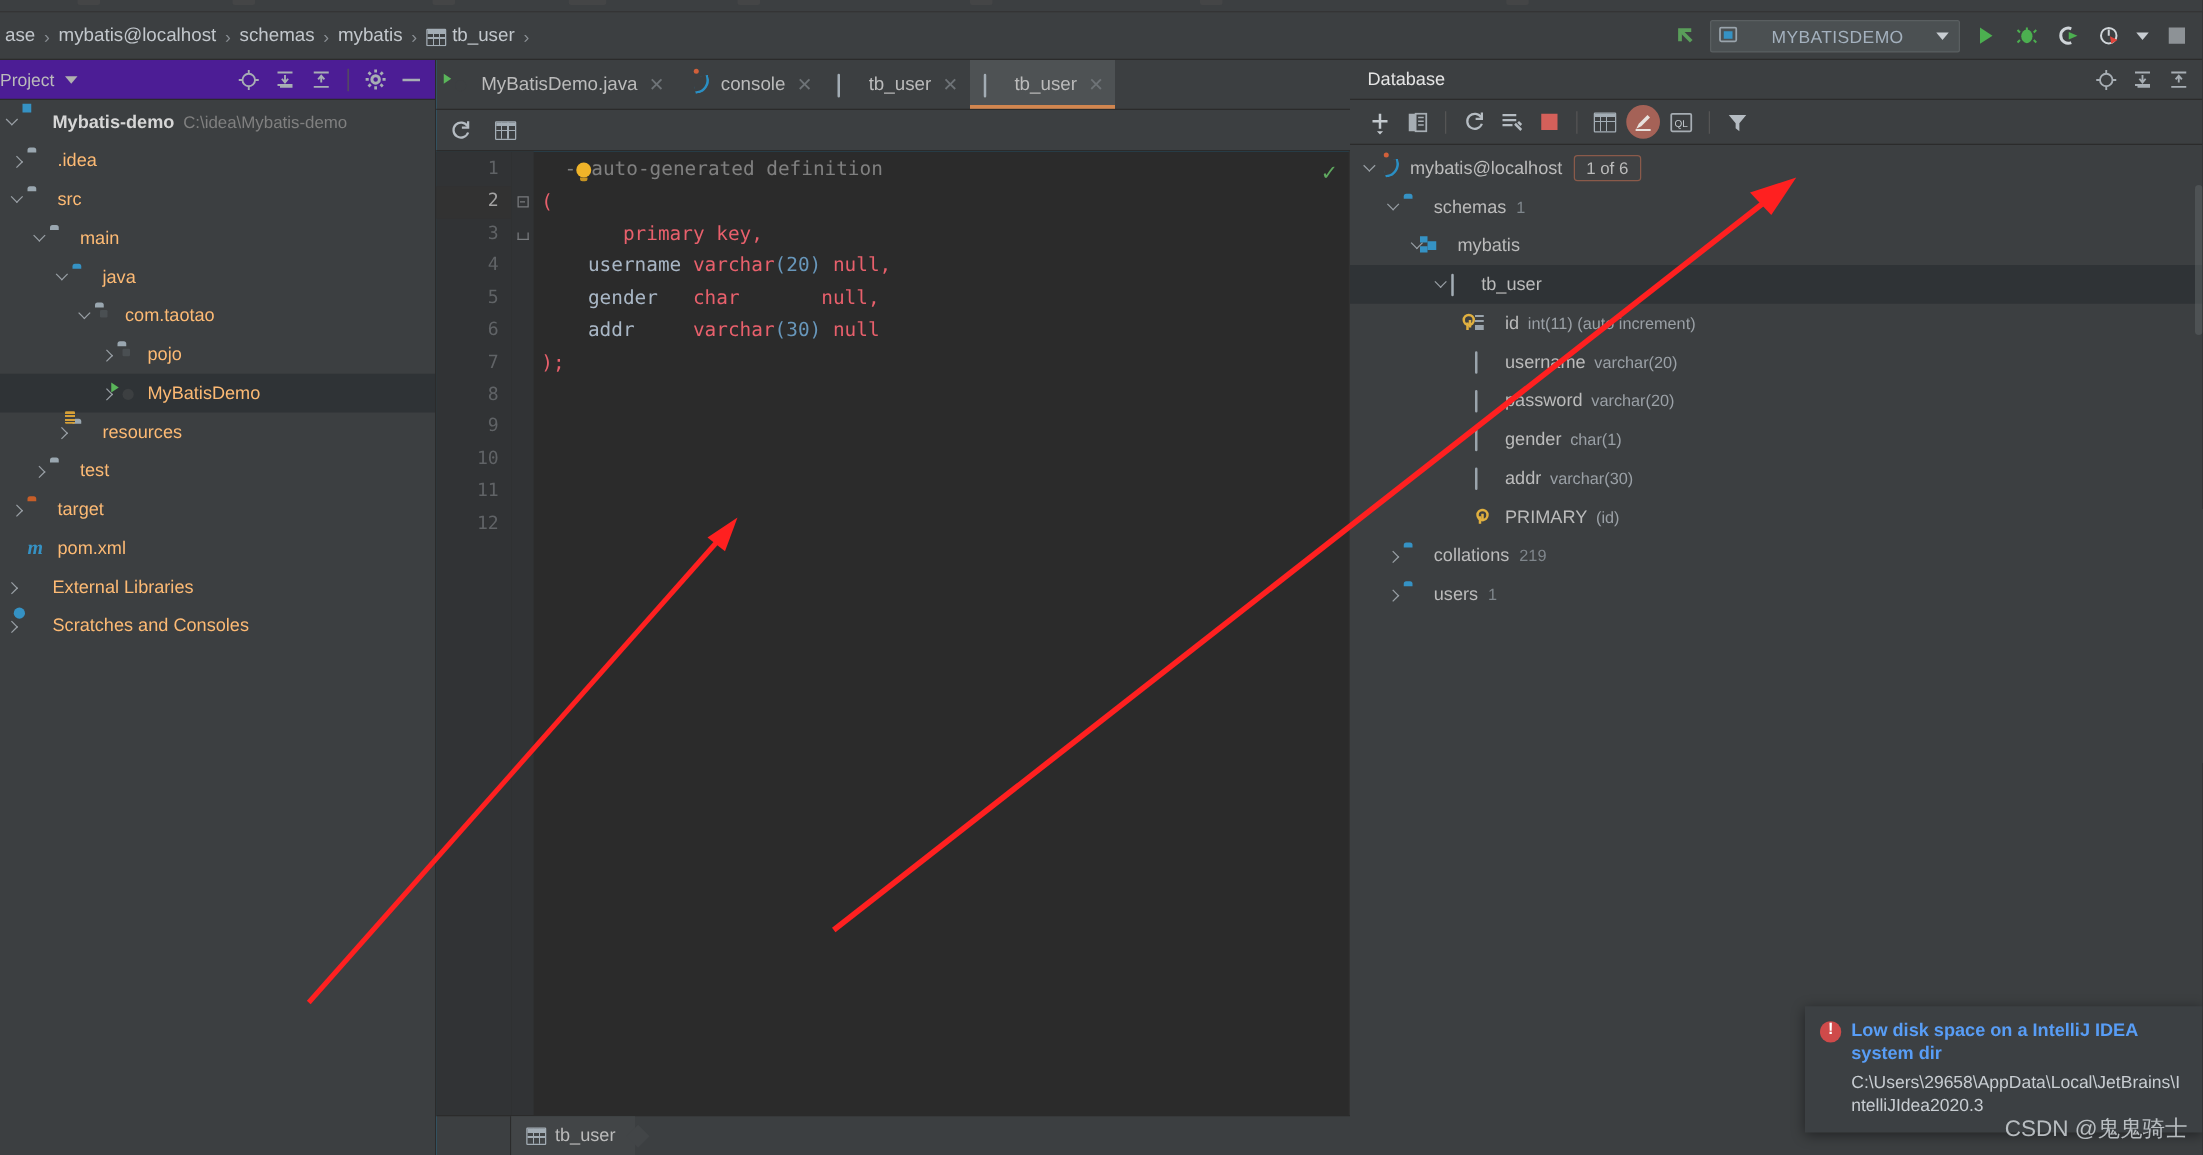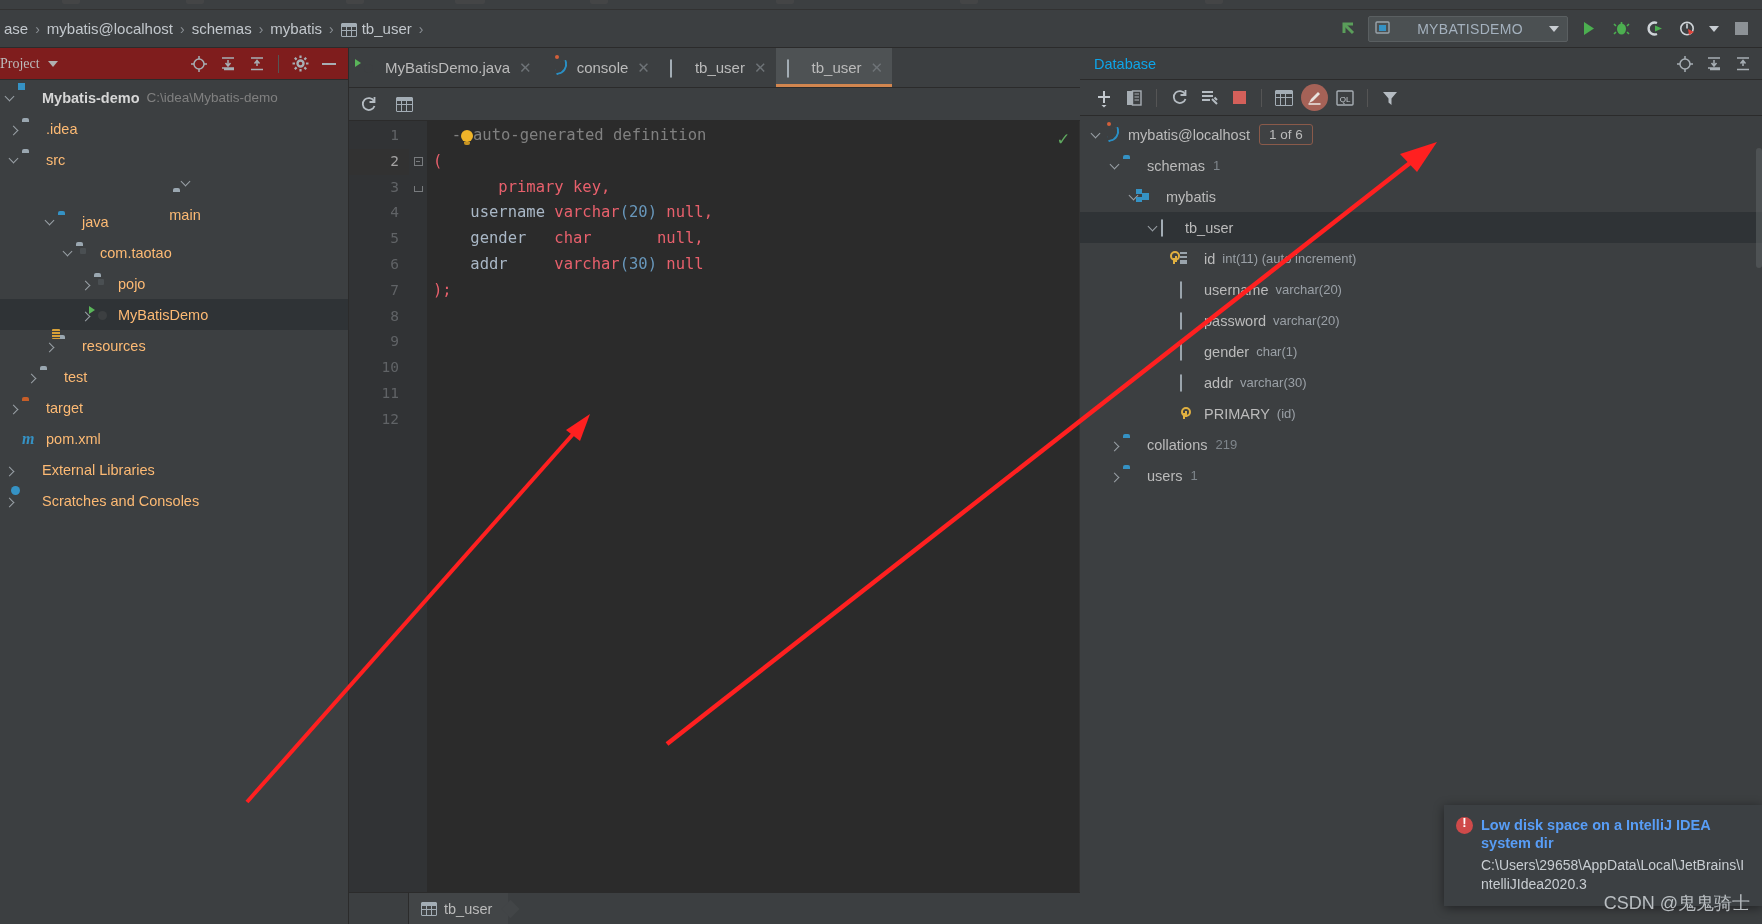--- a/index.html
+++ b/index.html
@@ -65,21 +65,21 @@
   .body-row { flex: 1; display: flex; min-height: 0; }
 
   
   .project-panel {
     width: 349px; flex: none; background: #3c3f41;
     display: flex; flex-direction: column; border-right: 1px solid #2b2b2b;
   }
   .panel-head {
     height: 32px; display: flex; align-items: center;
     padding: 0 6px 0 0; border-bottom: 1px solid #2b2b2b;
-    background: #7f1d1d; flex: none; font-family: Liberation Serif, serif;
+    background: #4c1d95; flex: none;
   }
   .panel-title { font-size: 14px; color: #bbbbbb; padding-left: 0px; }
   .caret-dn {
     width: 0; height: 0; border-left: 5px solid transparent;
     border-right: 5px solid transparent; border-top: 6px solid #b0b0b0;
     margin-left: 8px;
   }
   .panel-head-spacer { flex: 1; }
   .panel-tools { display: flex; align-items: center; gap: 3px; }
   .vdiv { width: 1px; height: 18px; background: #555; margin: 0 5px; }
@@ -301,21 +301,21 @@
 
   
   .db-panel {
     width: 682px; flex: none; background: #3c3f41;
     display: flex; flex-direction: column; position: relative;
   }
   .db-head {
     height: 32px; display: flex; align-items: center;
     border-bottom: 1px solid #2b2b2b; flex: none; padding-right: 6px;
   }
-  .db-title { font-size: 14.5px; color: #0ea5e9; padding-left: 14px; }
+  .db-title { font-size: 14.5px; color: #e5e5e5; padding-left: 14px; }
   .db-toolbar {
     height: 36px; flex: none; display: flex; align-items: center;
     gap: 4px; padding-left: 11px; border-bottom: 1px solid #2b2b2b;
   }
   .db-tree {
     flex: 1; overflow: hidden; font-size: 14.5px; color: #bbbbbb;
     padding-top: 3px;
   }
   .db-row {
     display: flex; align-items: center; height: 31px;
@@ -550,21 +550,21 @@
           <div class="trow" style="padding-left: 4px;">
             <span class="tw"><span class="arrow right"></span></span>
             <span class="tico"><span class="folder"></span></span>
             <span class="tlabel">.idea</span>
           </div>
           <div class="trow" style="padding-left: 4px;">
             <span class="tw"><span class="arrow down"></span></span>
             <span class="tico"><span class="folder"></span></span>
             <span class="tlabel">src</span>
           </div>
-          <div class="trow" style="padding-left: 22px; flex-direction: column;">
+          <div class="trow" style="padding-left: 22px;">
             <span class="tw"><span class="arrow down"></span></span>
             <span class="tico"><span class="folder"></span></span>
             <span class="tlabel">main</span>
           </div>
           <div class="trow" style="padding-left: 40px;">
             <span class="tw"><span class="arrow down"></span></span>
             <span class="tico"><span class="folder blue"></span></span>
             <span class="tlabel">java</span>
           </div>
           <div class="trow" style="padding-left: 58px;">

